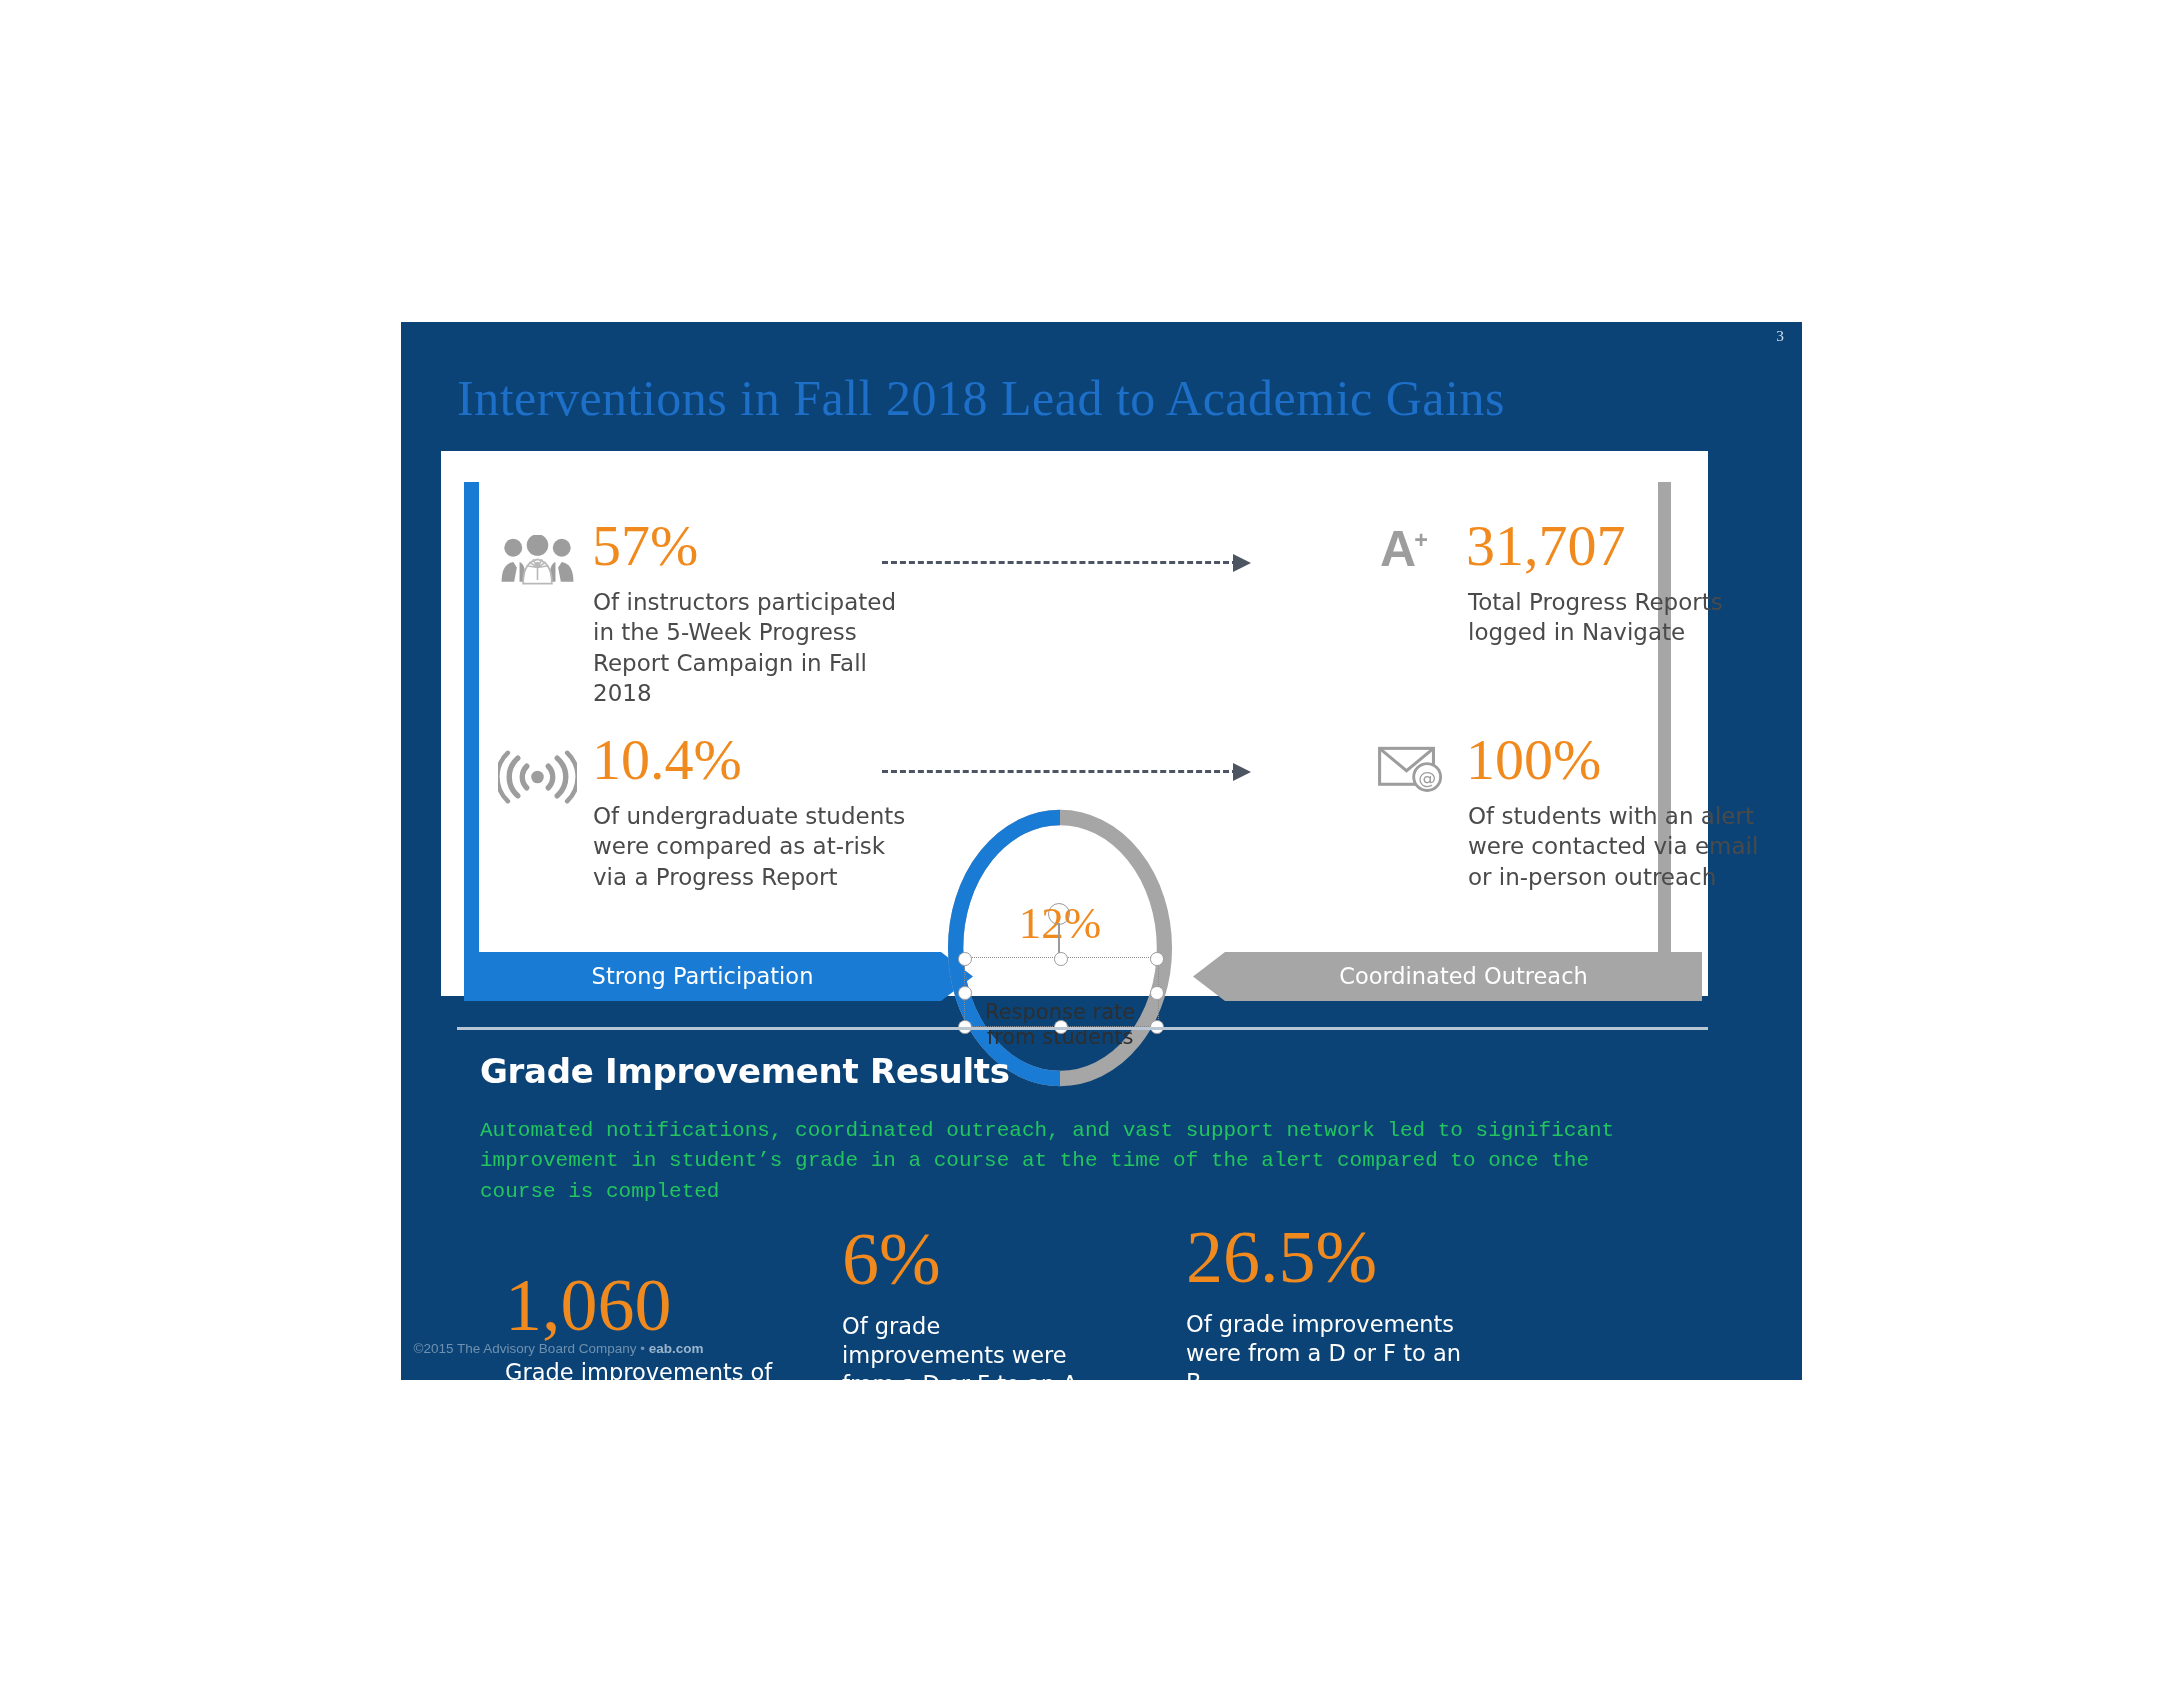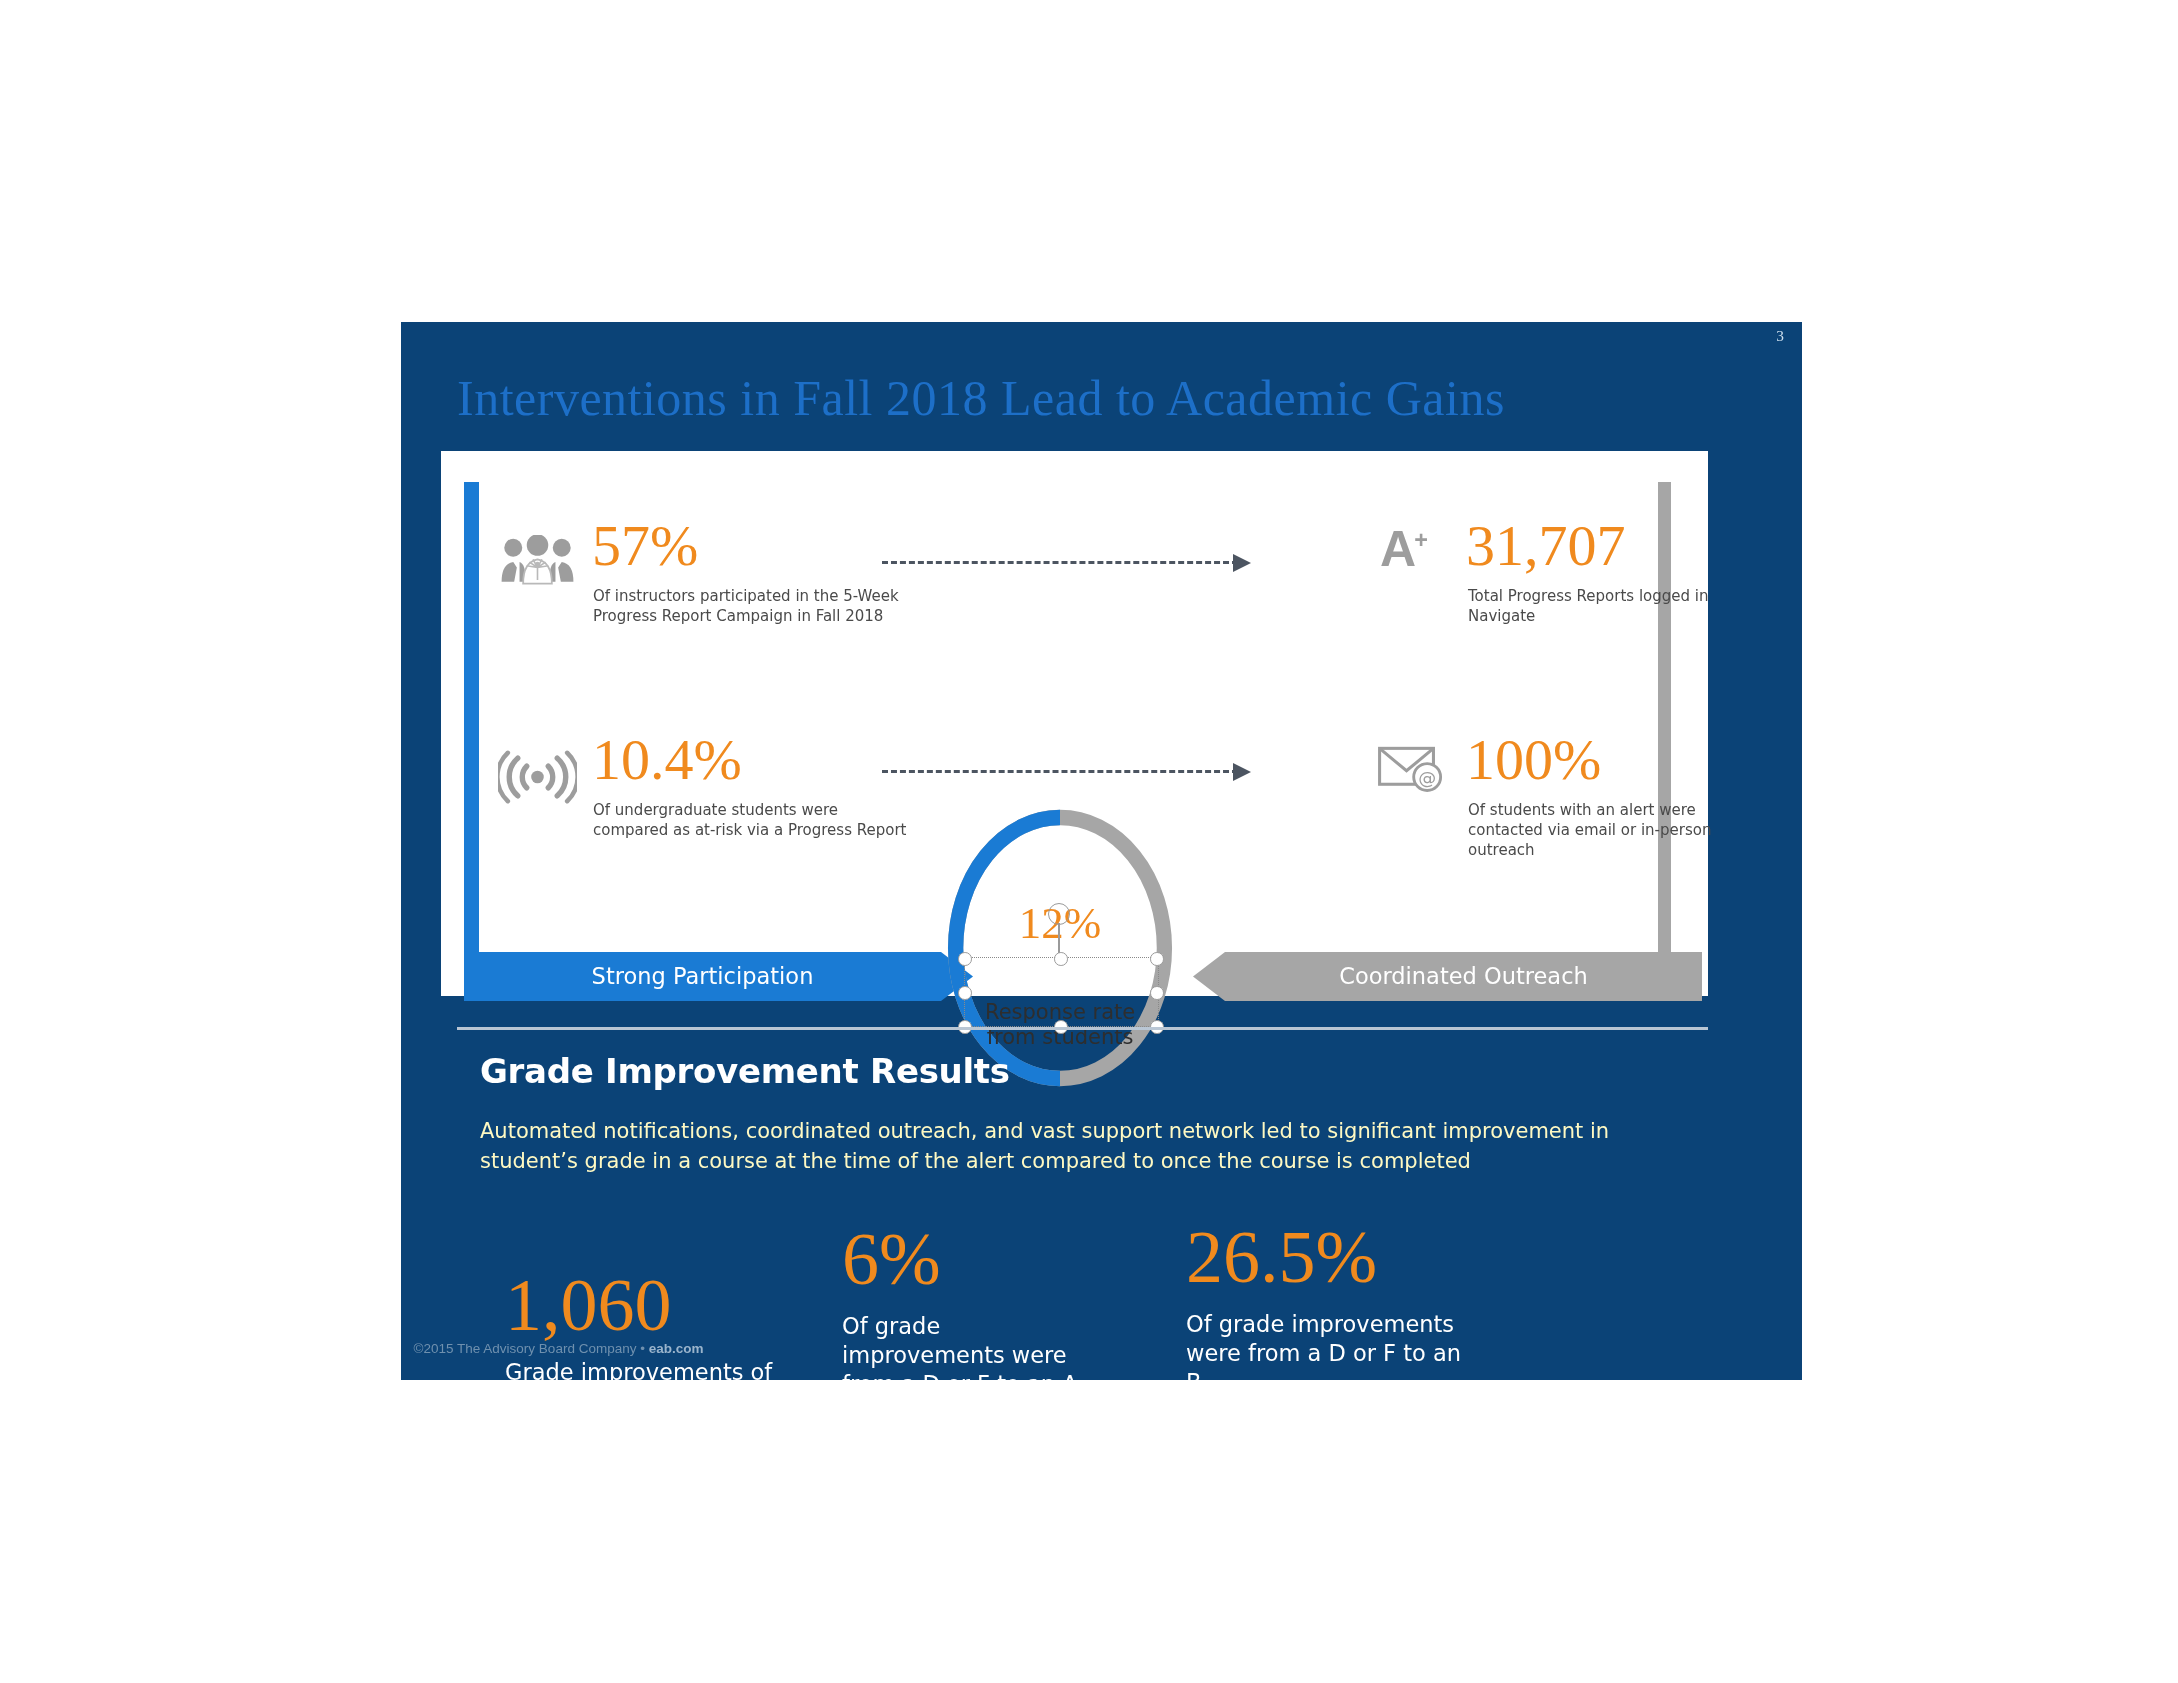--- a/index.html
+++ b/index.html
@@ -47,21 +47,21 @@
   .stat{position:absolute;}
   .stat .icon{position:absolute;left:0;top:3.6px;width:79px;height:56px;}
   .stat .big{
     position:absolute;left:94px;top:-14.4px;
     color:#f08a1e;font-size:58px;line-height:1;
     font-family:"Liberation Serif","DejaVu Serif",serif;
     white-space:nowrap;
   }
   .stat .desc{
     position:absolute;left:95px;top:56px;width:315px;
-    color:#4a4a4a;font-size:15px;line-height:1.32;
+    color:#4a4a4a;font-size:23px;line-height:1.32;
   }
 
   #stat-57   {left:97px;top:209px;}
   #stat-104  {left:97px;top:423px;}
   #stat-47692{left:979px;top:209px;}
   #stat-100  {left:979px;top:423px;}
 
   #stat-47692 .big,#stat-100 .big{left:86px;}
   #stat-47692 .desc,#stat-100 .desc{left:88px;width:297px;}
 
@@ -145,21 +145,21 @@
   }
 
   
   #section-title{
     position:absolute;left:79px;top:729px;color:#ffffff;
     font-size:34px;font-weight:bold;letter-spacing:-0.3px;
     font-family:"DejaVu Sans","Liberation Sans",sans-serif;
   }
   #section-sub{
     position:absolute;left:79px;top:794px;width:1197px;
-    color:#fef9c3;font-size:21px;line-height:1.45;
+    color:#22c55e;font-size:21px;line-height:1.45;font-family:Liberation Mono, monospace;
   }
 
   .bigstat{position:absolute;}
   .bigstat .num{
     color:#f08a1e;font-size:74px;line-height:1;white-space:nowrap;
     font-family:"Liberation Serif","DejaVu Serif",serif;
   }
   .bigstat .txt{
     margin-top:16px;color:#ffffff;font-size:22.5px;line-height:1.28;
   }

